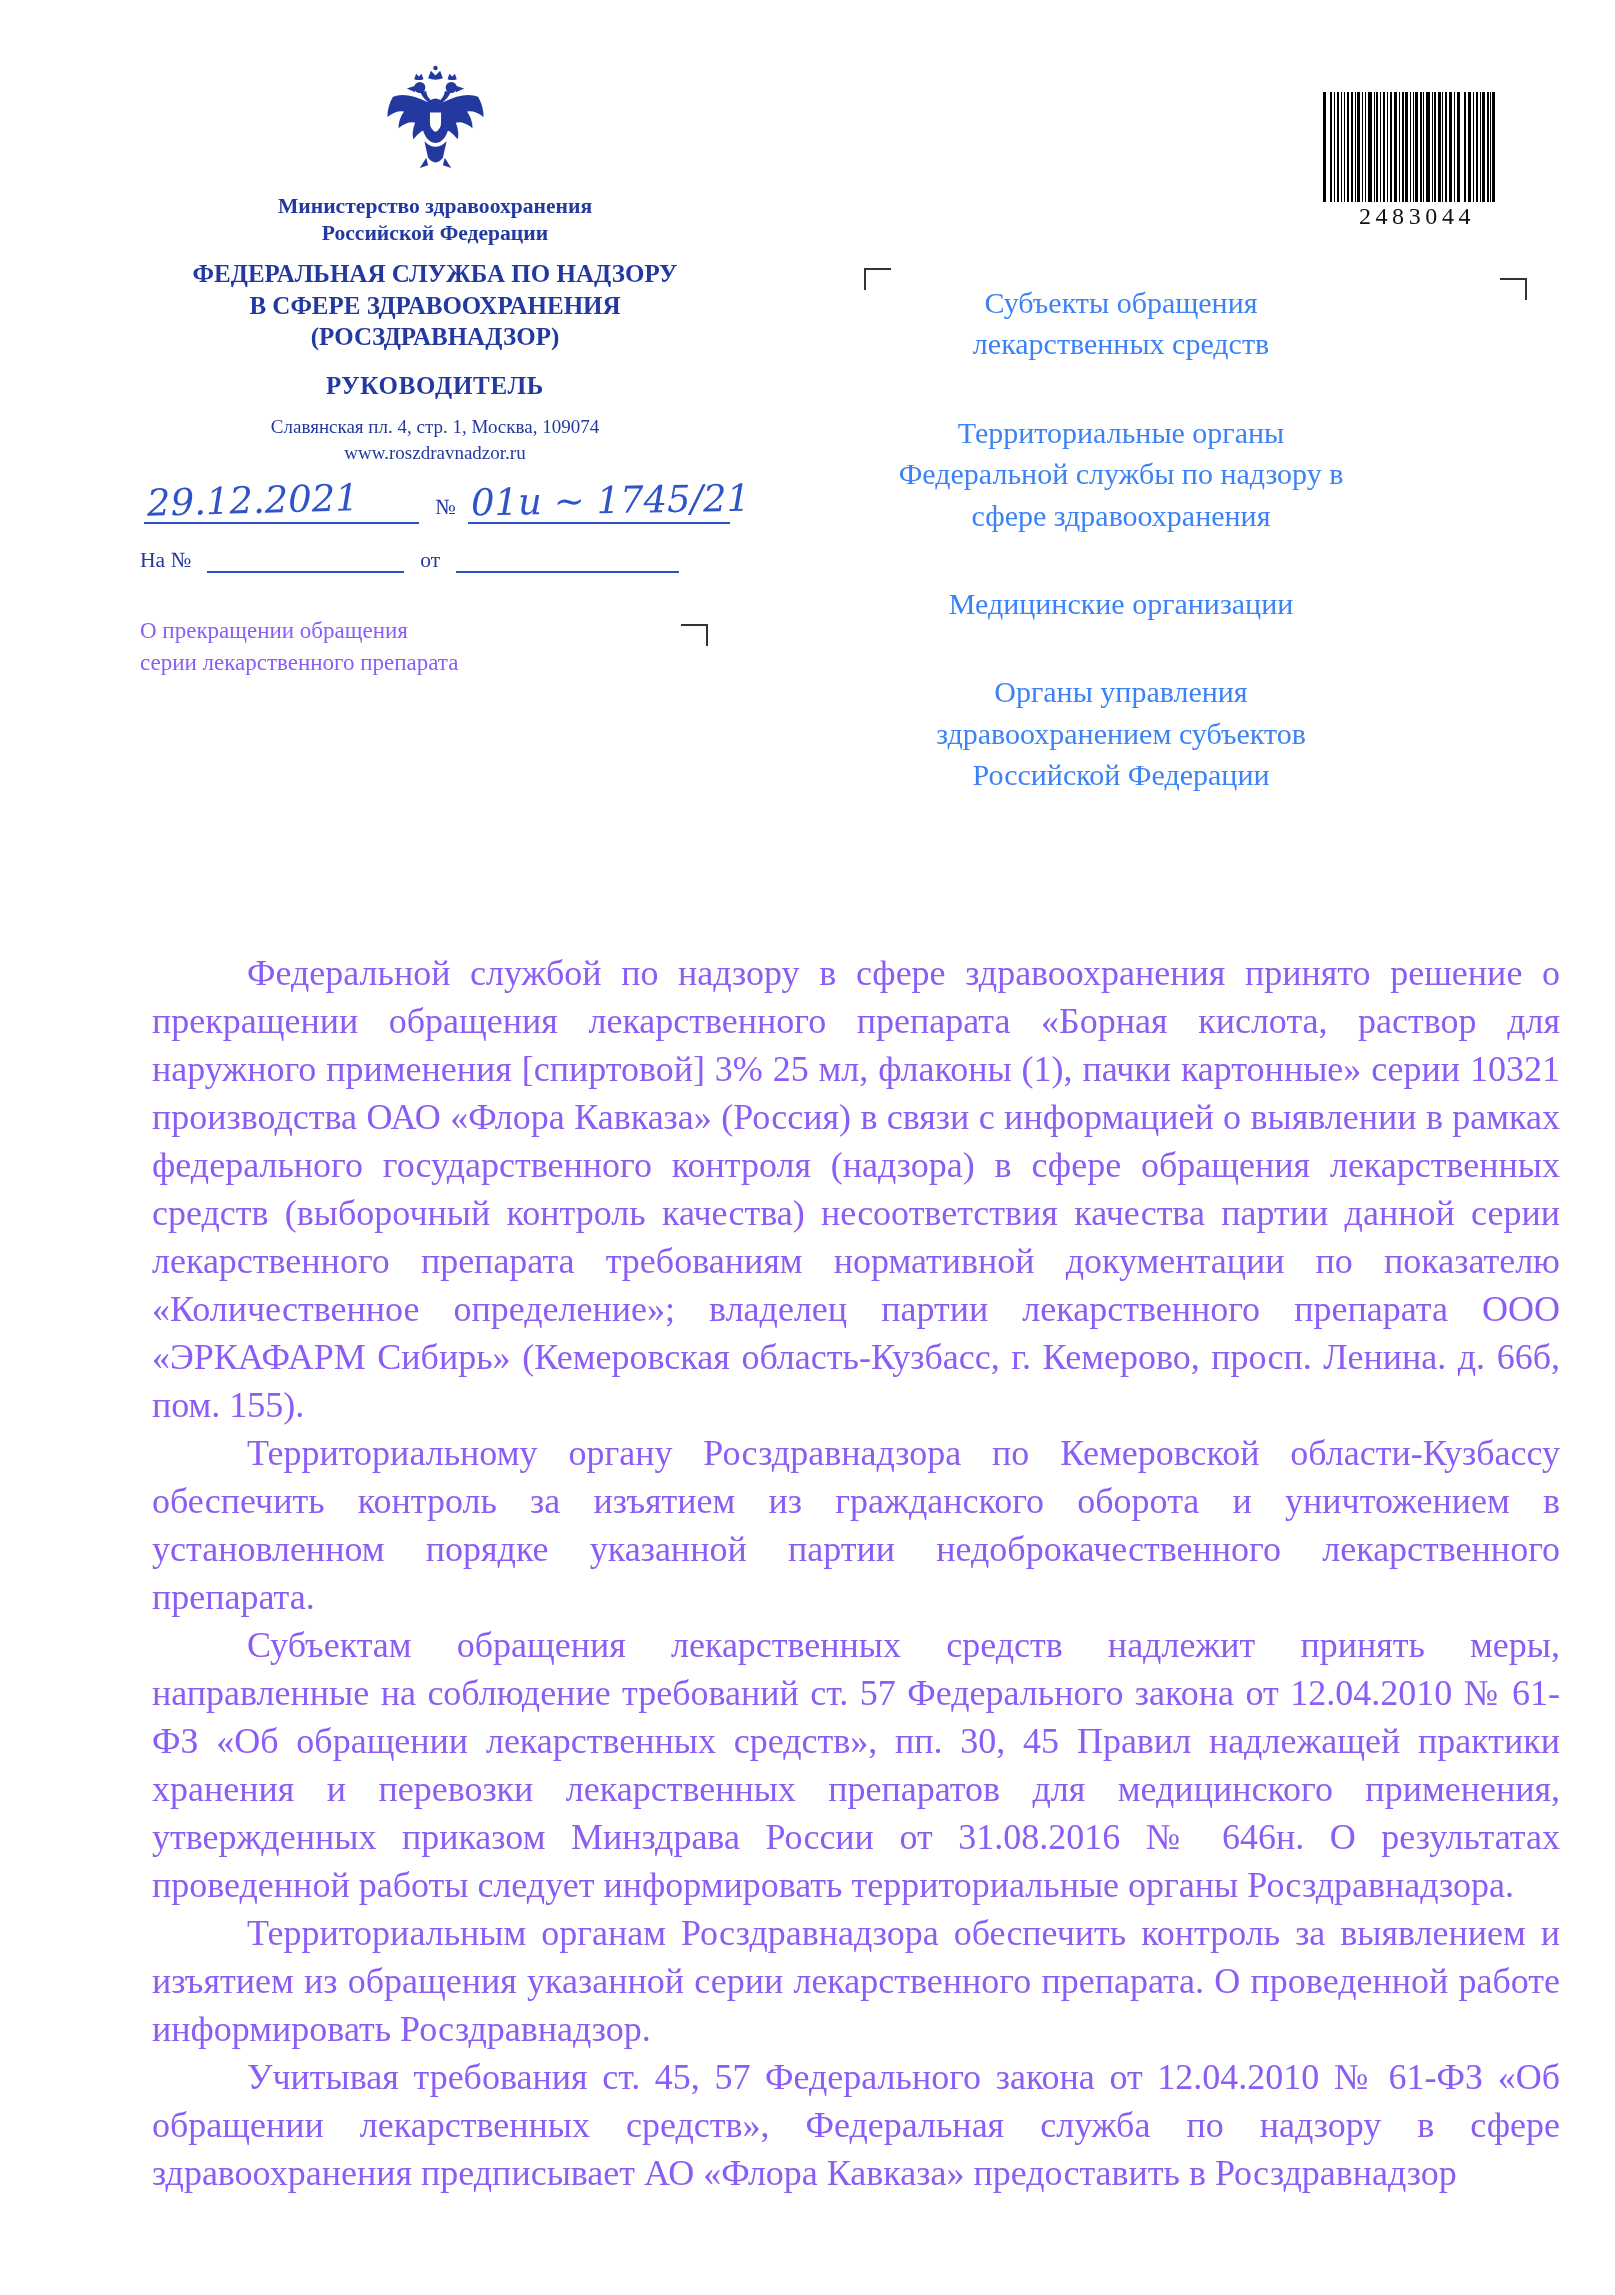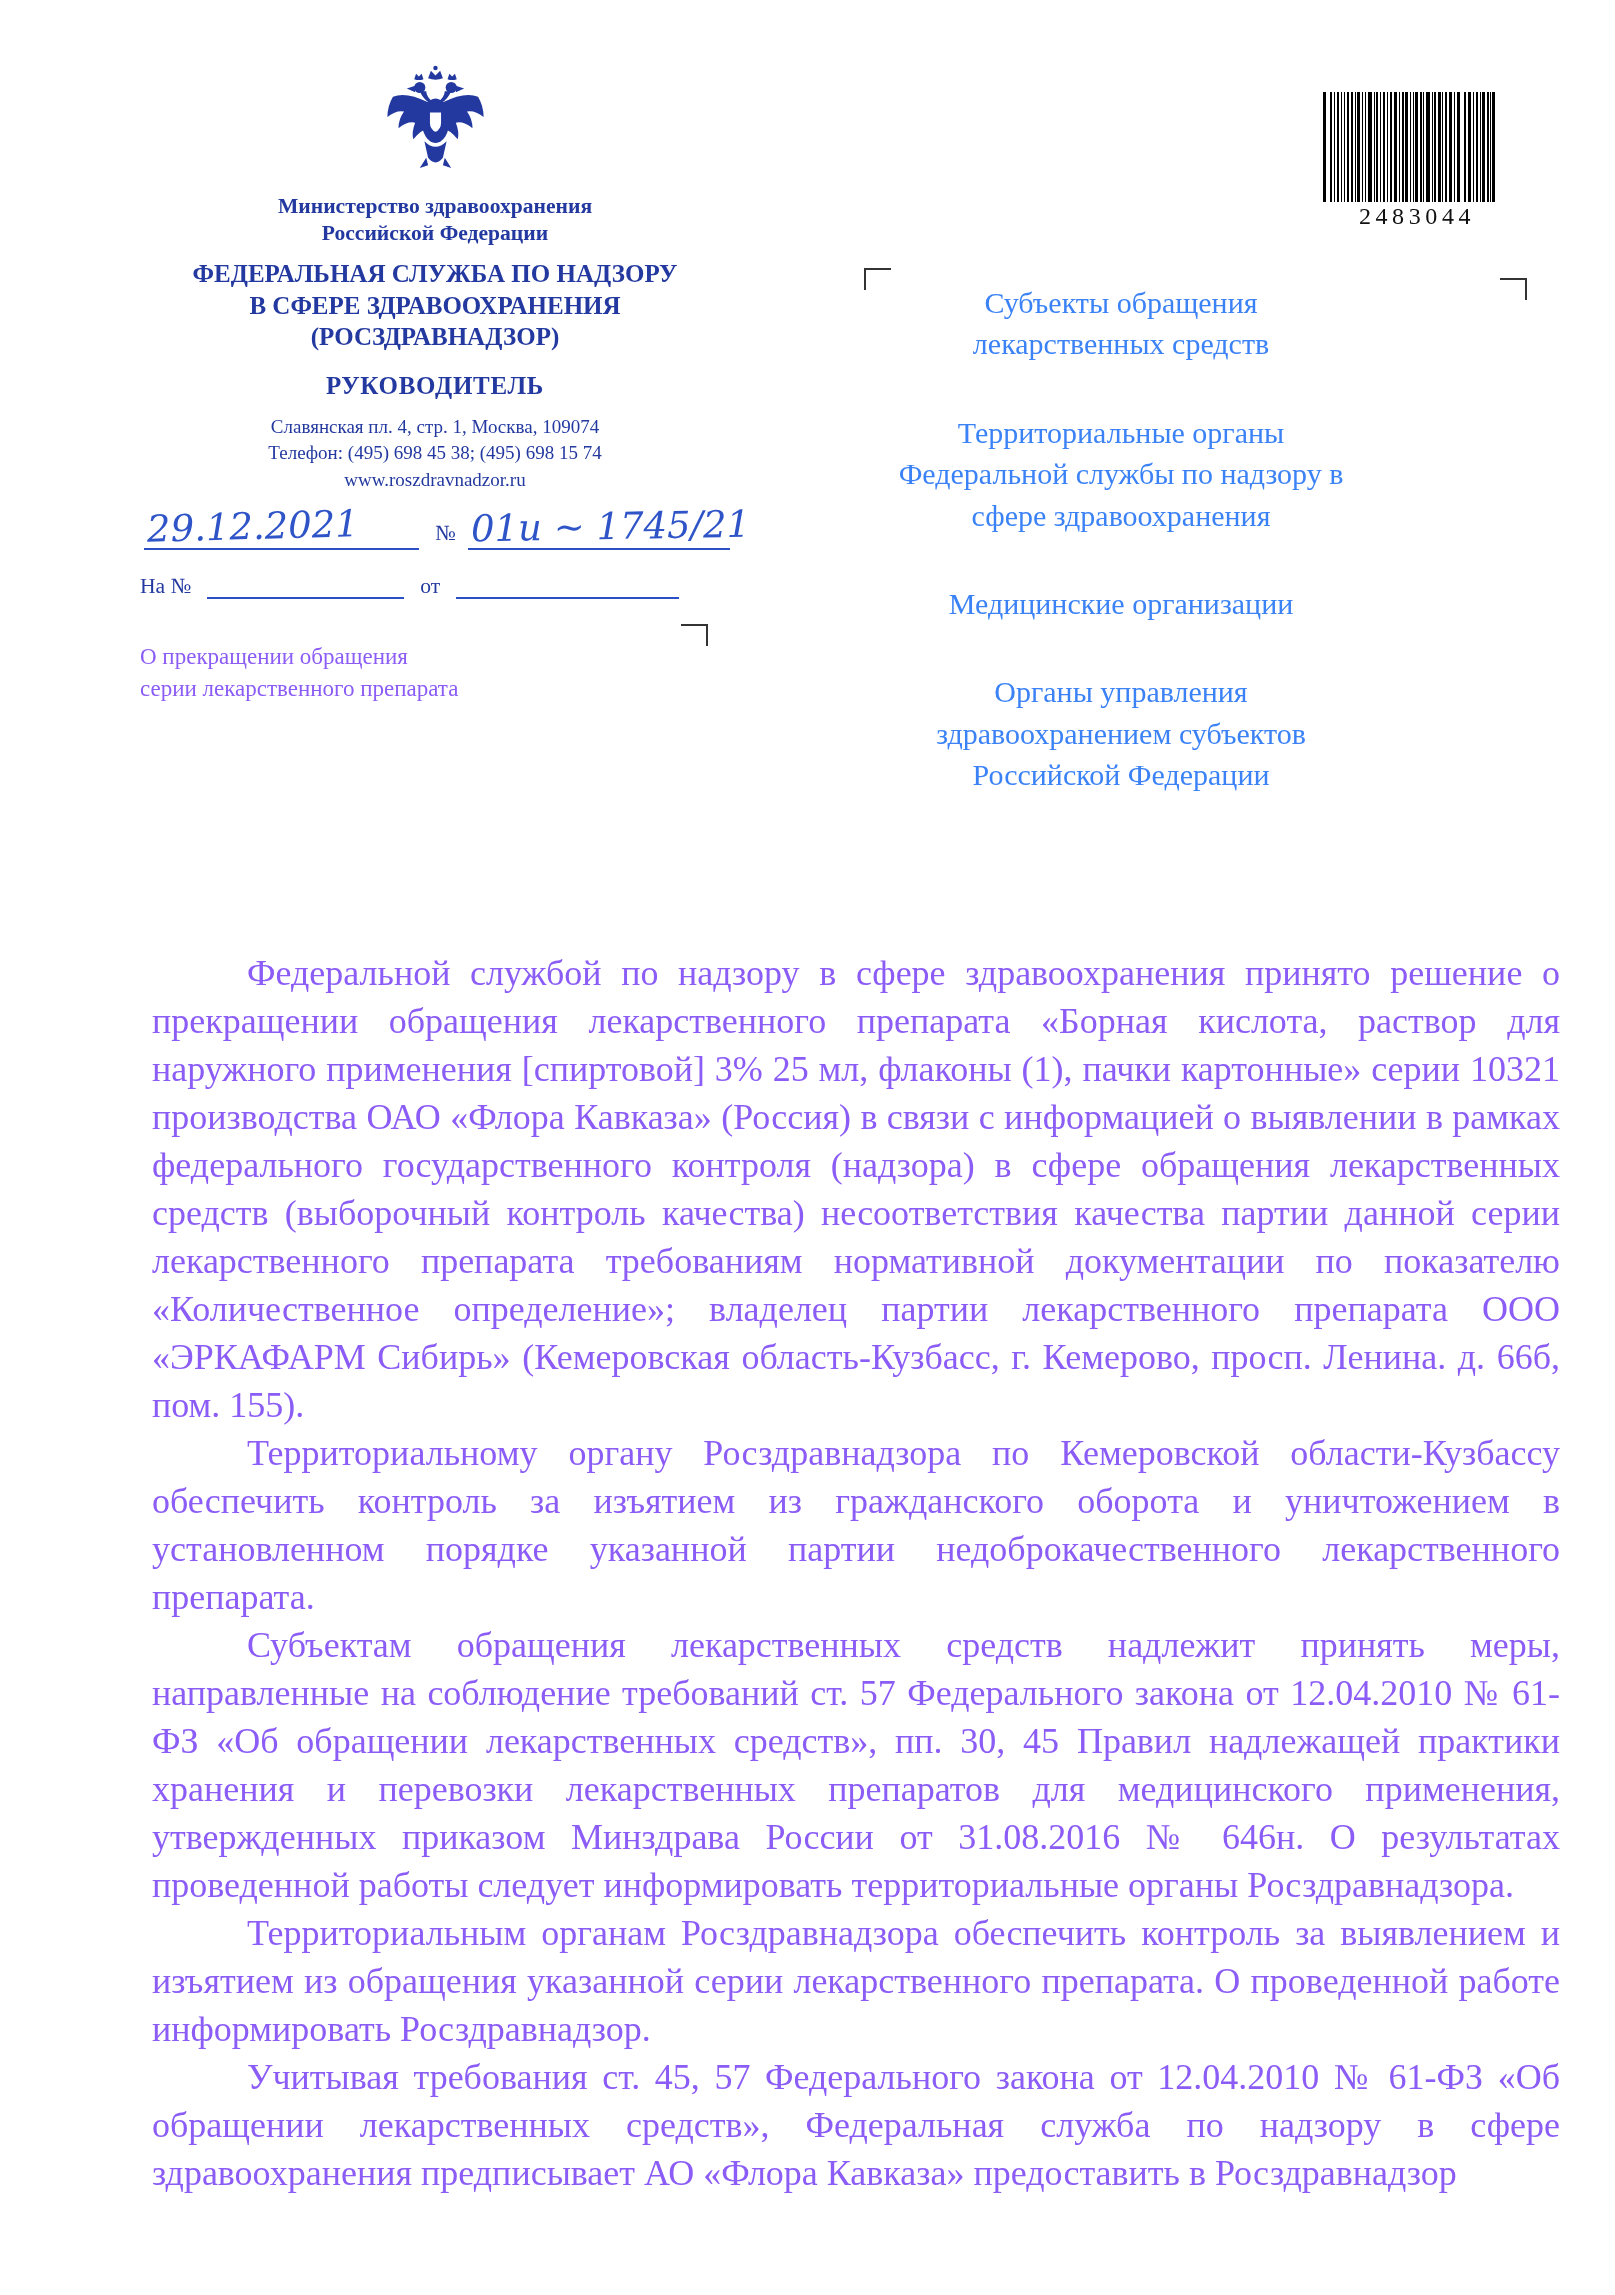--- a/index.html
+++ b/index.html
@@ -99,21 +99,20 @@
 
     <div class="ministry">Министерство здравоохранения
 Российской Федерации</div>
     <div class="service">ФЕДЕРАЛЬНАЯ СЛУЖБА ПО НАДЗОРУ
 В СФЕРЕ ЗДРАВООХРАНЕНИЯ
 (РОСЗДРАВНАДЗОР)</div>
     <div class="role">РУКОВОДИТЕЛЬ</div>
 
     <div class="contact">
       <div>Славянская пл. 4, стр. 1, Москва, 109074</div>
-      <div>Телефон: (495) 698 45 38; (495) 698 15 74</div>
       <div>www.roszdravnadzor.ru</div>
     </div>
 
     <div class="date-row">
       <span class="u-line u1"></span>
       <span class="u-line u2"></span>
       <span class="hw hw-date">29.12.2021</span>
       <span class="no-label">№</span>
       <span class="hw hw-num">01и ~ 1745/21</span>
     </div>

